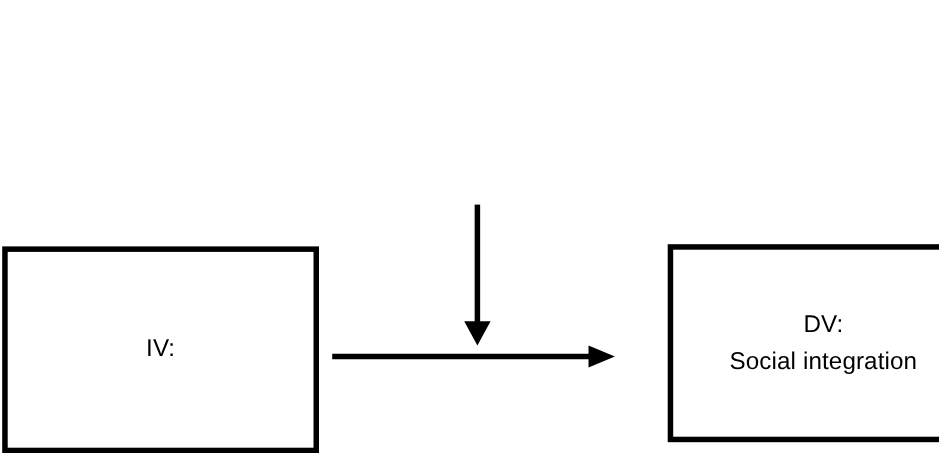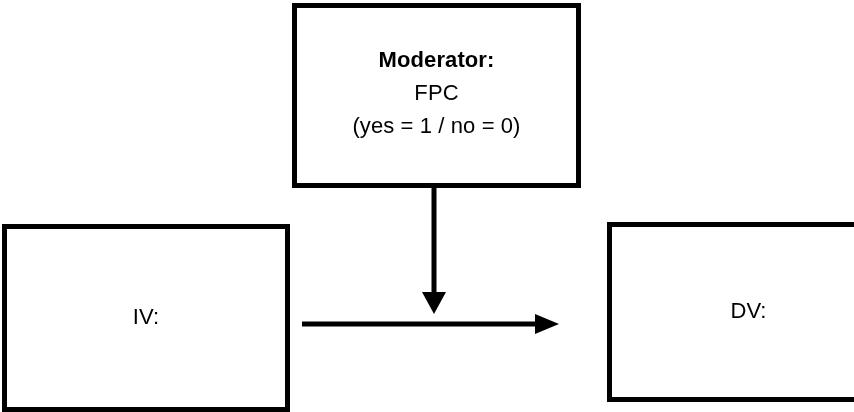--- a/index.html
+++ b/index.html
@@ -90,37 +90,31 @@
     top: 306px;
     width: 264px;
     height: 36px;
   }
 </style>
 </head>
 <body>
 
 <div id="canvas">
 
-  <div class="box" id="moderator-box">
-    <div class="stack">
-      <span class="line bold">Moderator:</span>
-      <span class="line">FPC</span>
-      <span class="line">(yes = 1 / no = 0)</span>
-    </div>
-  </div>
 
   <div class="box" id="iv-box">
     <div class="stack">
       <span class="line">IV:</span>
     </div>
   </div>
 
   <div class="box" id="dv-box">
     <div class="stack">
       <span class="line">DV:</span>
+      <span class="line">Social integration</span>
     </div>
   </div>
 
   <svg class="arrow-svg" id="moderation-arrow" viewBox="0 0 44 132" width="44" height="132">
     <line x1="22" y1="0" x2="22" y2="112" stroke="#000000" stroke-width="5"></line>
     <polygon points="22,128 10,106 34,106" fill="#000000"></polygon>
   </svg>
 
   <svg class="arrow-svg" id="main-effect-arrow" viewBox="0 0 264 36" width="264" height="36">
     <line x1="2" y1="18" x2="238" y2="18" stroke="#000000" stroke-width="5"></line>

